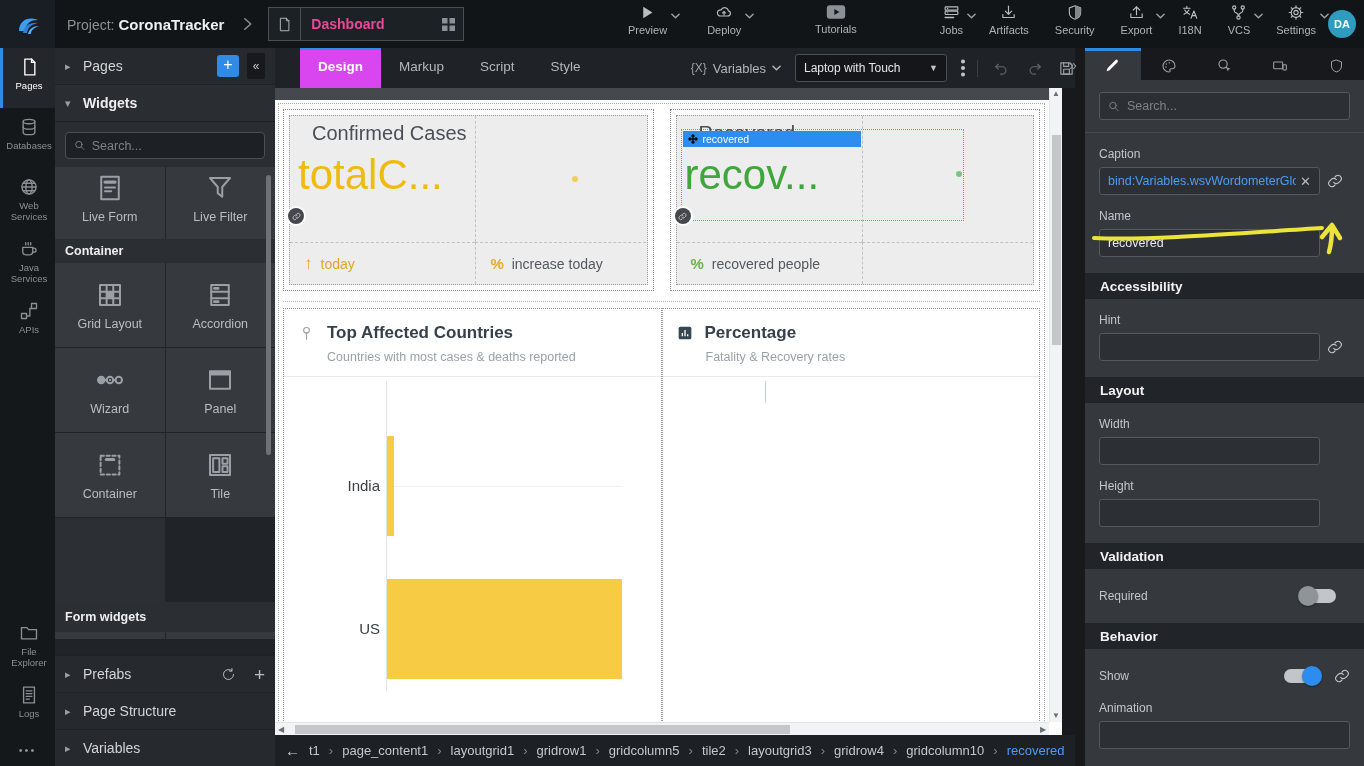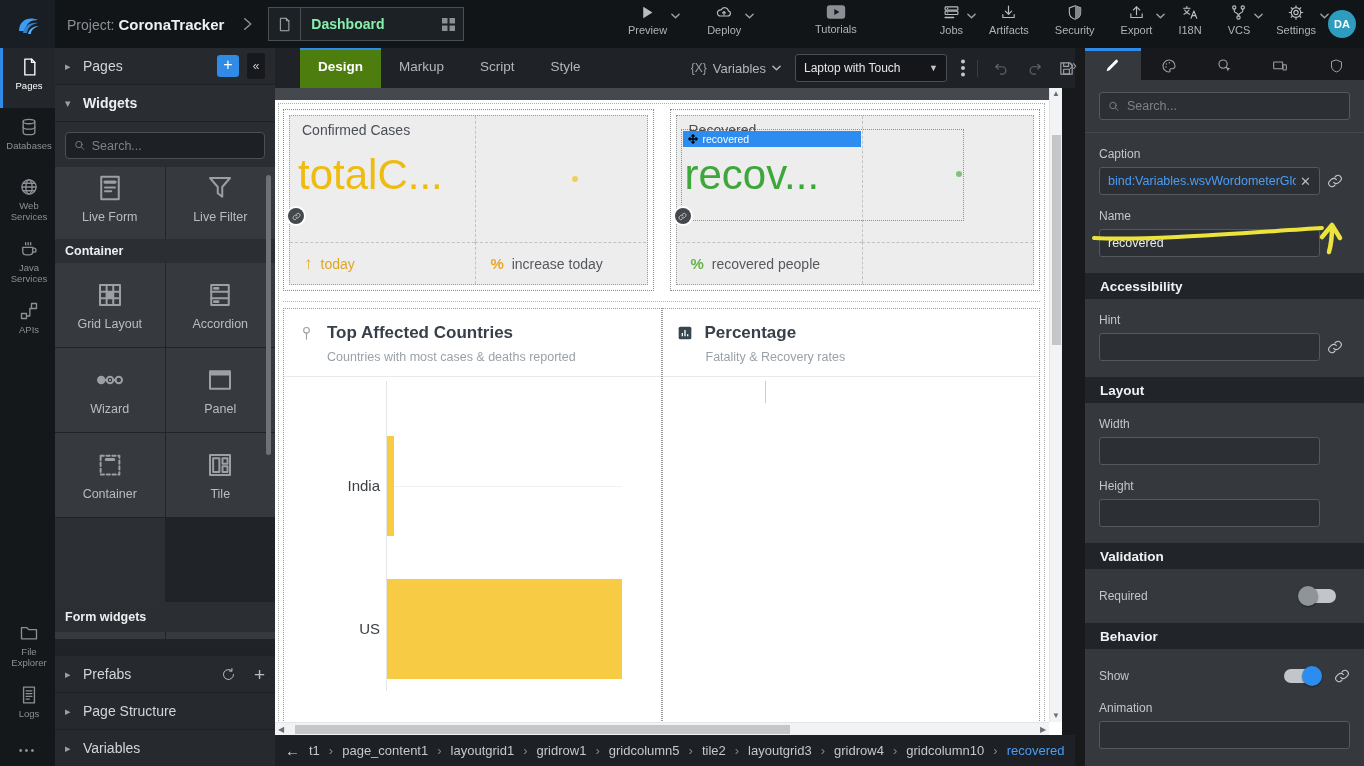--- a/index.html
+++ b/index.html
@@ -10,21 +10,21 @@
   .ico { stroke:currentColor; fill:none; stroke-width:1.6; stroke-linecap:round; stroke-linejoin:round; }
 
   
   .topbar { position:absolute; left:0; top:0; width:1364px; height:48px; background:#121518; display:flex; align-items:center; z-index:5; }
   .logo { width:55px; height:48px; background:#181e24; display:flex; align-items:center; justify-content:center; }
   .project { margin-left:12px; font-size:14px; color:#8a9096; white-space:nowrap; }
   .project b { color:#eef1f3; font-size:15px; font-weight:700; margin-left:4px; }
   .tb-chev { color:#8a9096; margin-left:14px; }
   .page-tab { margin-left:12px; width:196px; height:34px; background:#1c2126; border:1px solid #4a4f55; display:flex; align-items:center; }
   .page-tab .doc { width:32px; height:100%; border-right:1px solid #4a4f55; display:flex; align-items:center; justify-content:center; color:#aeb3b8; }
-  .page-tab .ptitle { flex:1; padding-left:10px; font-size:14px; font-weight:700; color:#86efac; }
+  .page-tab .ptitle { flex:1; padding-left:10px; font-size:14px; font-weight:700; color:#ec4899; }
   .page-tab .gridic { padding-right:8px; color:#8a9096; }
   .tb-actions { position:absolute; display:flex; gap:26px; top:4px; }
   .tb-act { display:flex; flex-direction:column; align-items:center; color:#b9bdc1; cursor:pointer; position:relative; }
   .tb-act .lbl { font-size:11px; color:#aeb3b8; margin-top:3px; white-space:nowrap; }
   .tb-act .caret { position:absolute; right:-13px; top:9px; color:#9aa0a5; }
   .avatar { position:absolute; right:8px; top:10px; width:28px; height:28px; border-radius:50%; background:#2d9cbe; color:#fff; font-size:11px; font-weight:700; display:flex; align-items:center; justify-content:center; }
 
   
   .rail { position:absolute; left:0; top:48px; width:55px; bottom:0; background:#15181b; display:flex; flex-direction:column; z-index:4; }
   .rail-item { min-height:60px; padding:9px 2px 7px; display:flex; flex-direction:column; align-items:center; gap:4px; color:#8a9096; font-size:9.5px; text-align:center; line-height:1.15; cursor:pointer; border-left:3px solid transparent; }
@@ -58,21 +58,21 @@
   .lp-scrollthumb { position:absolute; right:4px; top:8px; width:5px; height:280px; background:#6e7276; border-radius:3px; }
   .lp-acc { height:37px; flex:0 0 37px; display:flex; align-items:center; gap:8px; padding:0 10px; background:#26292d; border-top:1px solid #1e2125; color:#d2d5d8; font-size:14px; cursor:pointer; }
   .lp-acc .tri { color:#9aa0a5; font-size:11px; width:10px; }
   .lp-acc .grow { flex:1; }
   .lp-acc .mini { color:#b9bdc1; margin-left:10px; cursor:pointer; }
   .lp-acc .mini.plus { font-size:19px; line-height:1; }
 
   
   .ctoolbar { position:absolute; left:275px; top:48px; width:800px; height:40px; background:#1f2327; display:flex; align-items:center; z-index:3; }
   .ctab { height:40px; padding:0 18px; line-height:38px; font-size:13.5px; color:#b3b7ba; cursor:pointer; }
-  .ctab.active { background:#4d7c0f; color:#fff; font-weight:700; box-shadow:inset 0 2px 0 #2f8be6; }
+  .ctab.active { background:#d946ef; color:#fff; font-weight:700; box-shadow:inset 0 2px 0 #2f8be6; }
   .ct-vars { margin-left:auto; color:#b3b7ba; font-size:13px; display:flex; align-items:center; gap:6px; cursor:pointer; white-space:nowrap; }
   .ct-vars .bx { font-size:12px; color:#9aa0a5; }
   .ct-select { margin-left:14px; width:152px; height:28px; background:#141619; border:1px solid #4b5055; border-radius:3px; color:#e4e6e8; font-size:12px; display:flex; align-items:center; padding:0 8px; cursor:pointer; }
   .ct-select .grow { flex:1; }
   .ct-select .dn { color:#c3c7cb; font-size:9px; }
   .ct-kebab { margin:0 12px 0 14px; color:#c3c7cb; cursor:pointer; }
   .ct-hist { display:flex; align-items:center; gap:14px; border-left:1px solid #3a3e43; padding-left:14px; }
   .ct-hist .hico { color:#63676c; cursor:pointer; }
   .ct-hist .hico.save { color:#9da2a6; }
   .rp-expand { position:absolute; left:1069px; top:57px; color:#9aa0a5; font-size:14px; z-index:6; cursor:pointer; }
@@ -83,21 +83,21 @@
   .canvas-strip { height:12px; background:#45484d; }
   .canvas-inner { position:absolute; left:0; top:12px; width:774px; height:622px; overflow:hidden; background:#fff; }
   .page-outline { margin:3px 4px 0 3px; border:1px dotted #a8a8a8; padding:5px 4px; }
   .grid-row1 { display:flex; gap:16px; }
   .tile-card { flex:1; background:#fff; border:1px dotted #8b8b8b; padding:5px; }
   .tile { background:#ededee; border:1px dotted #9a9a9a; height:170px; display:grid; grid-template-columns:52% 48%; grid-template-rows:1fr 42px; position:relative; }
   .tcell { position:relative; }
   .tcell.side { border-left:1px dashed #c2c2c2; }
   .tcell.foot { border-top:1px dashed #c2c2c2; display:flex; align-items:center; gap:8px; padding:0 14px; font-size:14px; color:#55585c; }
   .tcell.foot.fr { border-left:1px dashed #c2c2c2; }
-  .tile-title { position:absolute; left:12px; top:6px; font-size:14px; color:#4a4f55; z-index:1; }
+  .tile-title { position:absolute; left:22px; top:6px; font-size:20px; color:#4a4f55; z-index:1; }
   .big-value { position:absolute; left:8px; top:38px; font-size:42px; line-height:1; white-space:nowrap; z-index:1; }
   .big-value.yellow { color:#efbb0f; }
   .big-value.green { color:#3fa63c; }
   .link-badge { position:absolute; left:-2px; top:92px; width:16px; height:16px; border-radius:50%; background:#44484c; box-shadow:0 0 0 2px #fff; display:flex; align-items:center; justify-content:center; color:#fff; z-index:3; cursor:pointer; }
   .mini-dot { position:absolute; width:6px; height:6px; border-radius:50%; }
   .dot-y { background:#f2cf5a; left:56%; top:48%; }
   .dot-g { background:#7bc67a; left:55%; top:44%; }
   .f-arrow { color:#e9a826; font-size:17px; font-weight:700; }
   .f-pct { font-size:15px; font-weight:700; }
   .f-pct.y { color:#e9a826; }

